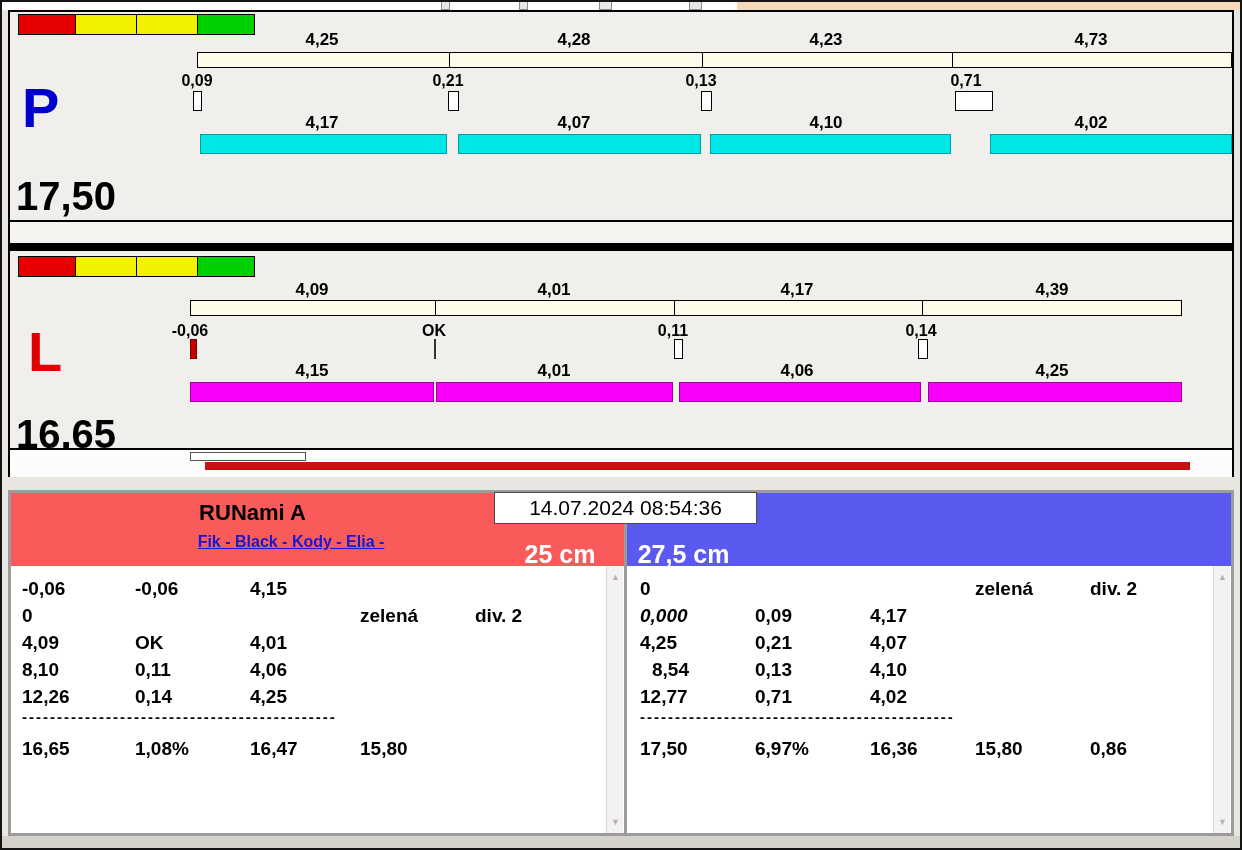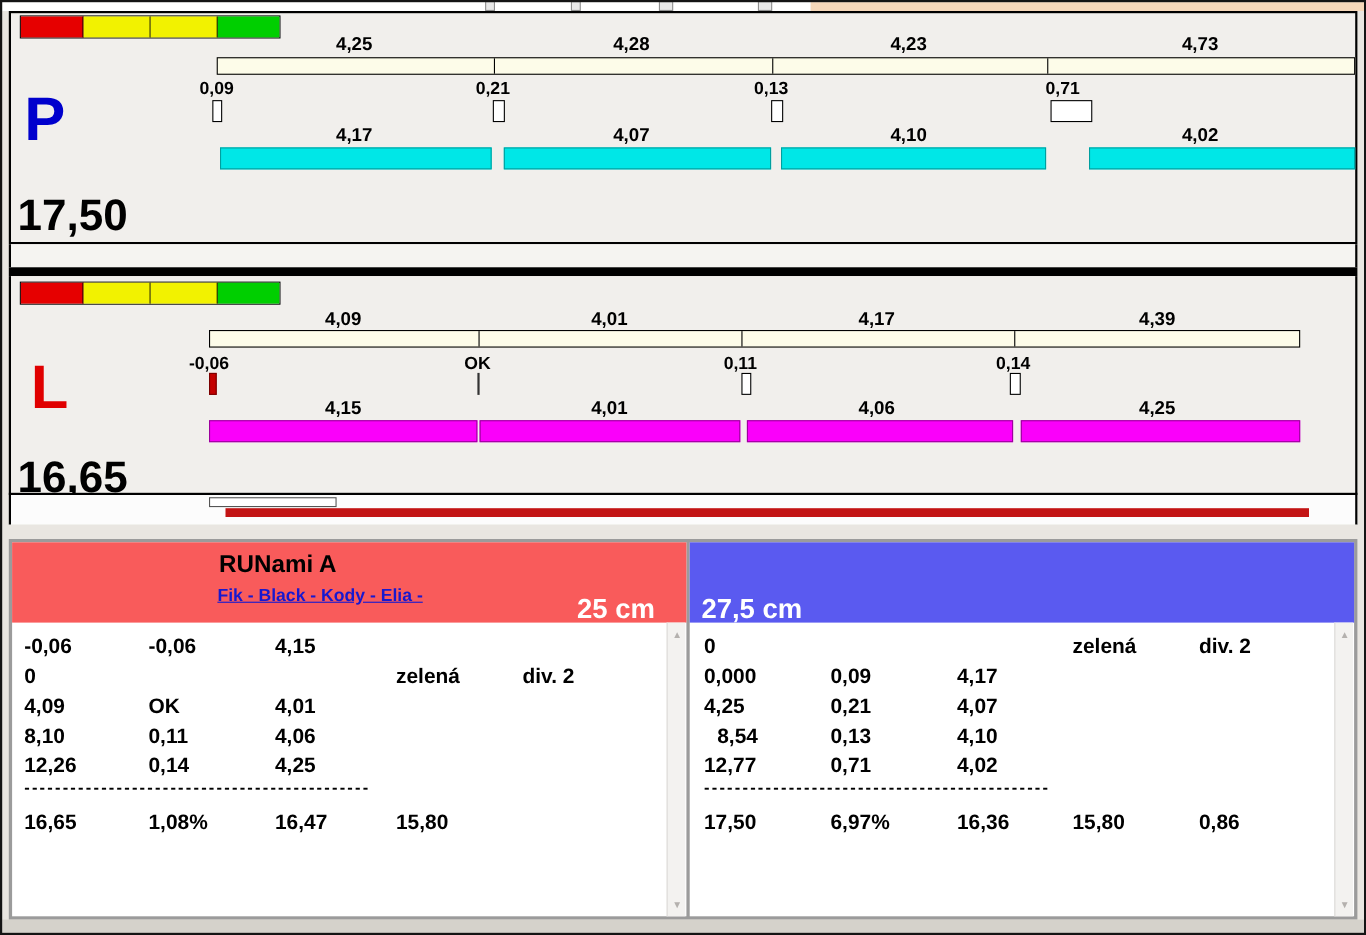--- a/index.html
+++ b/index.html
@@ -159,20 +159,21 @@
 
   <div class="abs hdr-left" style="left:11px;top:493px;width:613px;height:73px;"></div>
   <div class="abs hdr-right" style="left:627px;top:493px;width:604px;height:73px;"></div>
 
   <div class="abs team-name" style="left:11px;top:500px;width:483px;">RUNami A</div>
   <div class="abs members members-left" style="left:11px;top:533px;width:560px;text-decoration:underline;">Fik - Black - Kody - Elia -</div>
   <div class="abs height-lbl" style="left:520px;top:540px;width:80px;">25 cm</div>
 
   <div class="abs height-lbl" style="left:636px;top:540px;width:95px;">27,5 cm</div>
 
+  <div class="abs datetime-box" style="left:494px;top:492px;width:263px;height:32px;">14.07.2024 08:54:36</div>
 
   <span class="cell" style="left:22px;top:578px;">-0,06</span>
   <span class="cell" style="left:135px;top:578px;">-0,06</span>
   <span class="cell" style="left:250px;top:578px;">4,15</span>
 
   <span class="cell" style="left:22px;top:605px;">0</span>
   <span class="cell" style="left:360px;top:605px;">zelená</span>
   <span class="cell" style="left:475px;top:605px;">div. 2</span>
 
   <span class="cell" style="left:22px;top:632px;">4,09</span>
@@ -191,21 +192,21 @@
 
   <span class="cell" style="left:22px;top:738px;">16,65</span>
   <span class="cell" style="left:135px;top:738px;">1,08%</span>
   <span class="cell" style="left:250px;top:738px;">16,47</span>
   <span class="cell" style="left:360px;top:738px;">15,80</span>
 
   <span class="cell" style="left:640px;top:578px;">0</span>
   <span class="cell" style="left:975px;top:578px;">zelená</span>
   <span class="cell" style="left:1090px;top:578px;">div. 2</span>
 
-  <span class="cell" style="left:640px;top:605px;">0,000</span>
+  <span class="cell" style="left:640px;top:605px;font-style:italic;">0,000</span>
   <span class="cell" style="left:755px;top:605px;">0,09</span>
   <span class="cell" style="left:870px;top:605px;">4,17</span>
 
   <span class="cell" style="left:640px;top:632px;">4,25</span>
   <span class="cell" style="left:755px;top:632px;">0,21</span>
   <span class="cell" style="left:870px;top:632px;">4,07</span>
 
   <span class="cell" style="left:640px;top:659px;margin-left:12px;">8,54</span>
   <span class="cell" style="left:755px;top:659px;">0,13</span>
   <span class="cell" style="left:870px;top:659px;">4,10</span>

